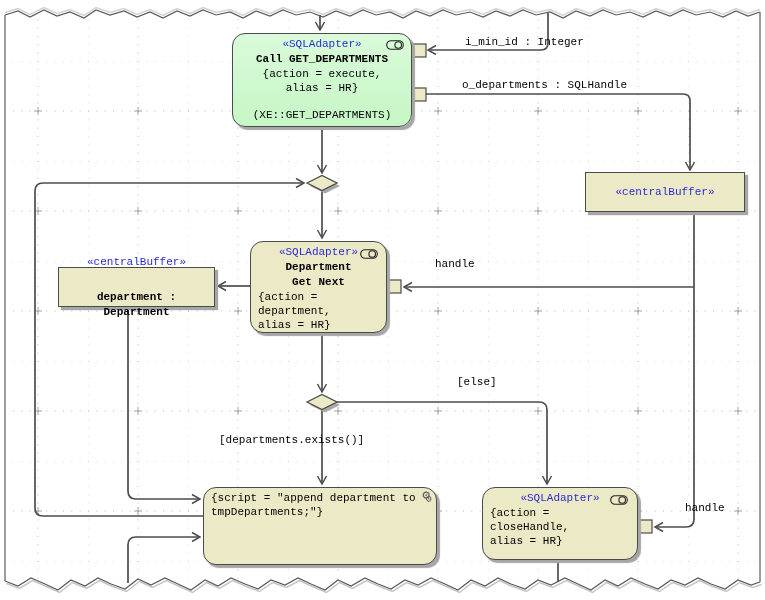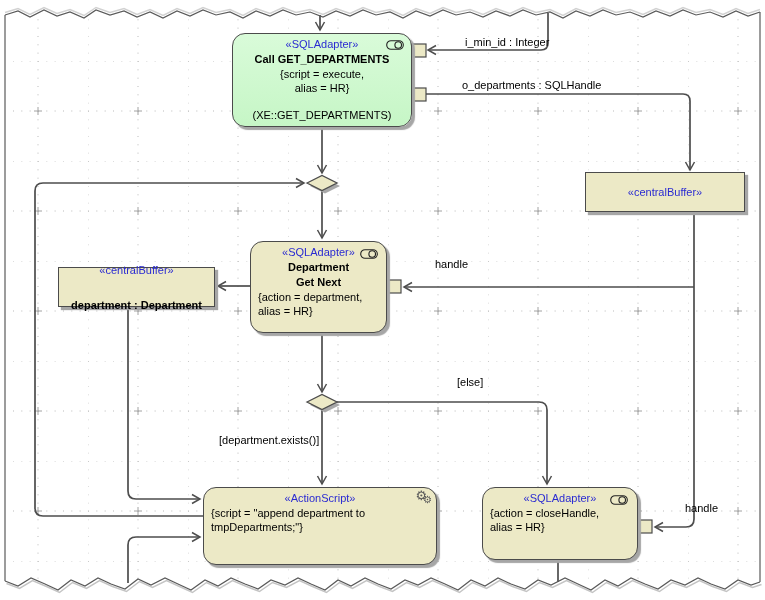--- a/index.html
+++ b/index.html
@@ -1,19 +1,19 @@
 <!DOCTYPE html>
 <html><head>
 <meta charset="utf-8">
 <style>
   html,body{margin:0;padding:0;background:#fff;}
   .canvas{
     position:relative;width:765px;height:600px;overflow:hidden;
     background:#ffffff;
-    font-family:Liberation Sans, sans-serif;
+    font-family:Liberation Mono, monospace;
     color:#000;
   }
   svg.scene{position:absolute;left:0;top:0;z-index:1;}
   .node{
     position:absolute;z-index:3;box-sizing:border-box;
     border:1.5px solid #4b4b4b;
     box-shadow:3px 3px 1px #a6a6a6;
     display:flex;flex-direction:column;
     padding:3px 2px 2px 2px;
     font-size:11px;line-height:14px;text-align:center;
@@ -104,21 +104,21 @@
     <line x1="760" y1="12" x2="760" y2="582" stroke="#5a5a5a" stroke-width="1.2"></line>
   </svg>
 
   <div class="node rounded green" style="left:232px;top:33px;width:180px;height:94px;">
     <div class="stereo">«SQLAdapter»</div>
     <svg class="corner-icon" width="18" height="10">
       <rect x="0.7" y="0.7" width="16.6" height="8.6" rx="4.3" fill="none" stroke="#222" stroke-width="1.1"></rect>
       <circle cx="12.2" cy="5" r="3.3" fill="none" stroke="#222" stroke-width="1.1"></circle>
     </svg>
     <div class="nname">Call GET_DEPARTMENTS</div>
-    <div class="constraint">{script = execute,</div>
+    <div class="constraint">{action = execute,</div>
     <div class="constraint">alias = HR}</div>
     <div class="subtitle">(XE::GET_DEPARTMENTS)</div>
   </div>
 
   <div class="node tan buffer" style="left:585px;top:172px;width:160px;height:40px;">
     <div class="stereo">«centralBuffer»</div>
   </div>
 
   <div class="node rounded tan" style="left:250px;top:241px;width:137px;height:92px;">
     <div class="stereo">«SQLAdapter»</div>
@@ -131,36 +131,35 @@
     <div class="constraint left">{action = department,</div>
     <div class="constraint left">alias = HR}</div>
   </div>
 
   <div class="node tan buffer" style="left:58px;top:267px;width:157px;height:40px;">
     <div class="stereo">«centralBuffer»</div>
     <div class="nname">department : Department</div>
   </div>
 
   <div class="node rounded tan" style="left:203px;top:487px;width:234px;height:78px;">
-    <div class="stereo">«ActionScript»</div>
     <span class="gears"><span class="g1">⚙</span><span class="g2">⚙</span></span>
     <div class="constraint left">{script = "append department to</div>
     <div class="constraint left">tmpDepartments;"}</div>
   </div>
 
   <div class="node rounded tan" style="left:482px;top:487px;width:156px;height:73px;">
     <div class="stereo">«SQLAdapter»</div>
     <svg class="corner-icon" width="18" height="10" style="top:7px;right:9px;">
       <rect x="0.7" y="0.7" width="16.6" height="8.6" rx="4.3" fill="none" stroke="#222" stroke-width="1.1"></rect>
       <circle cx="12.2" cy="5" r="3.3" fill="none" stroke="#222" stroke-width="1.1"></circle>
     </svg>
     <div class="constraint left">{action = closeHandle,</div>
     <div class="constraint left">alias = HR}</div>
   </div>
 
   <div class="elabel" style="left:432px;top:36px;">i_min_id : Integer</div>
   <div class="elabel" style="left:429px;top:79px;">o_departments : SQLHandle</div>
   <div class="elabel" style="left:402px;top:258px;">handle</div>
   <div class="elabel" style="left:652px;top:502px;">handle</div>
   <div class="elabel" style="left:424px;top:376px;">[else]</div>
-  <div class="elabel" style="left:186px;top:434px;">[department.exists()]</div>
+  <div class="elabel" style="left:186px;top:434px;">[departments.exists()]</div>
 
 </div>
 
 </body></html>

